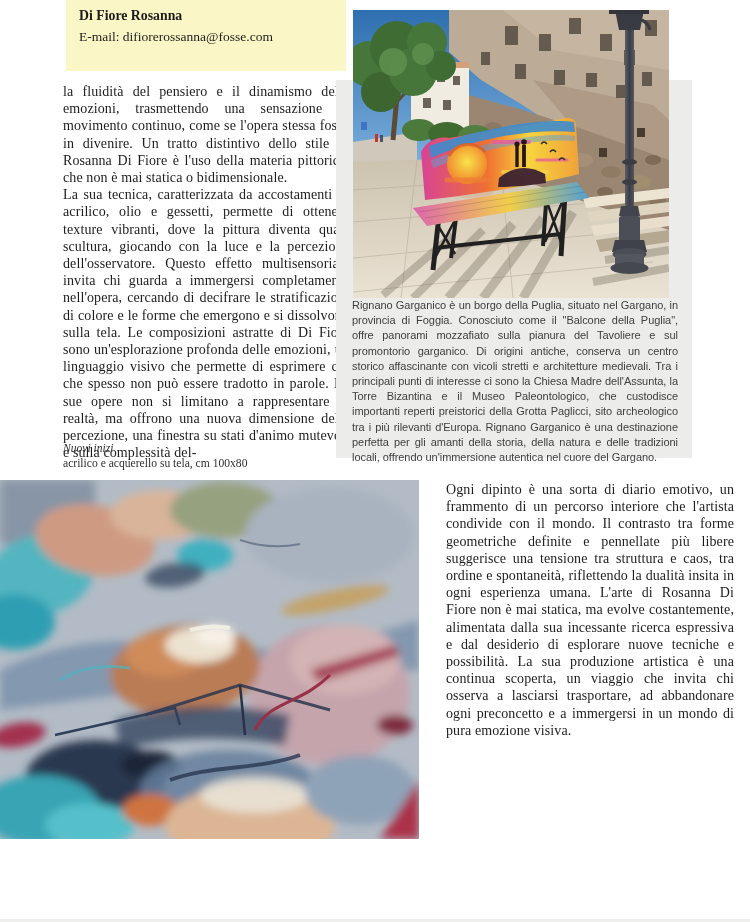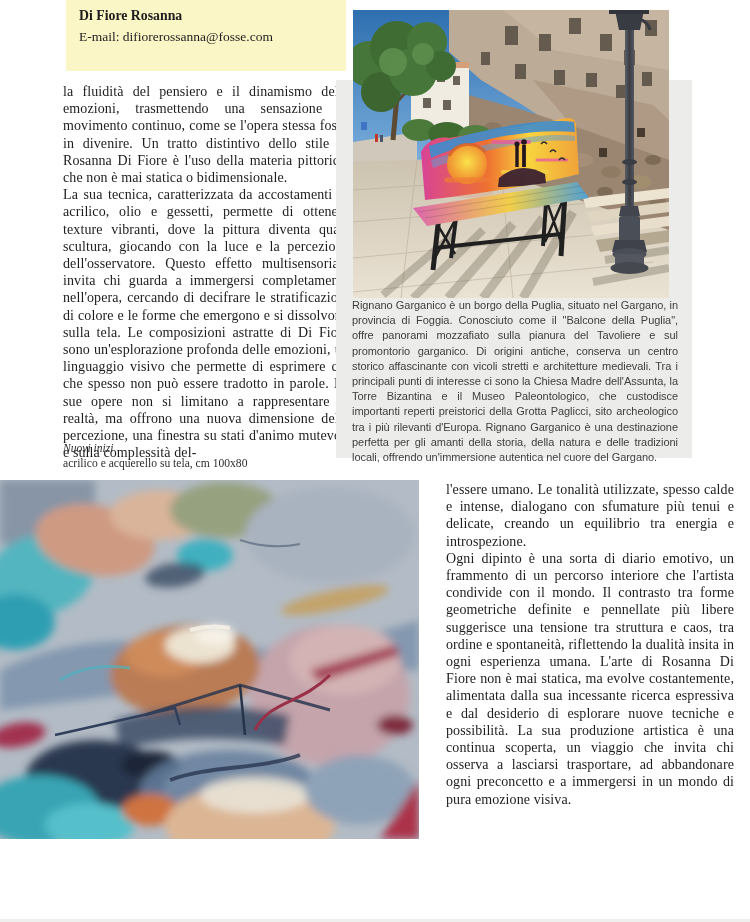--- a/index.html
+++ b/index.html
@@ -303,18 +303,17 @@
         <path d="M330,195 C300,225 270,220 255,250" stroke="#993048" stroke-width="3"></path>
         <path d="M170,300 C210,285 260,290 300,275" stroke="#2a3750" stroke-width="4" opacity="0.8"></path>
         <path d="M190,150 q20,-6 40,-2" stroke="#f4efe5" stroke-width="4" opacity="0.9"></path>
         <path d="M60,200 q30,-18 70,-12" stroke="#4fb3c0" stroke-width="3" opacity="0.7"></path>
         <path d="M240,60 q30,10 60,4" stroke="#4a5a72" stroke-width="2" opacity="0.6"></path>
       </g>
     </svg>
   </div>
 
   <div class="col col-right">
-    <p>l'essere umano. Le tonalità utilizzate, spesso calde e intense, dialogano con sfumature più tenui e delicate, creando un equilibrio tra energia e introspezione.</p>
     <p>Ogni dipinto è una sorta di diario emotivo, un frammento di un percorso interiore che l'artista condivide con il mondo. Il contrasto tra forme geometriche definite e pennellate più libere suggerisce una tensione tra struttura e caos, tra ordine e spontaneità, riflettendo la dualità insita in ogni esperienza umana. L'arte di Rosanna Di Fiore non è mai statica, ma evolve costantemente, alimentata dalla sua incessante ricerca espressiva e dal desiderio di esplorare nuove tecniche e possibilità. La sua produzione artistica è una continua scoperta, un viaggio che invita chi osserva a lasciarsi trasportare, ad abbandonare ogni preconcetto e a immergersi in un mondo di pura emozione visiva.</p>
   </div>
 
   <div class="bottom-rule"></div>
 </div>
 
 </body></html>

